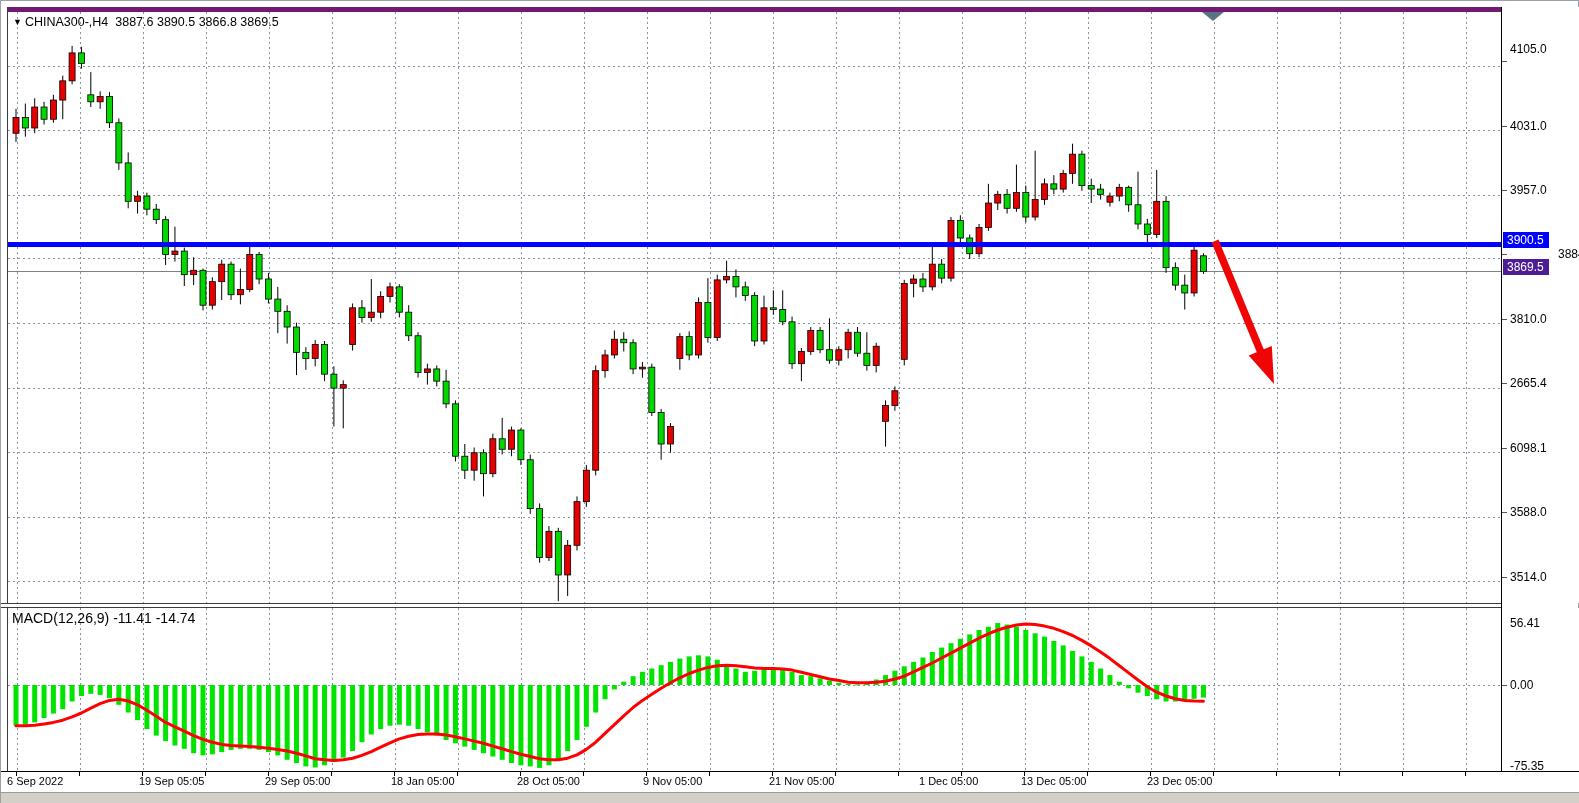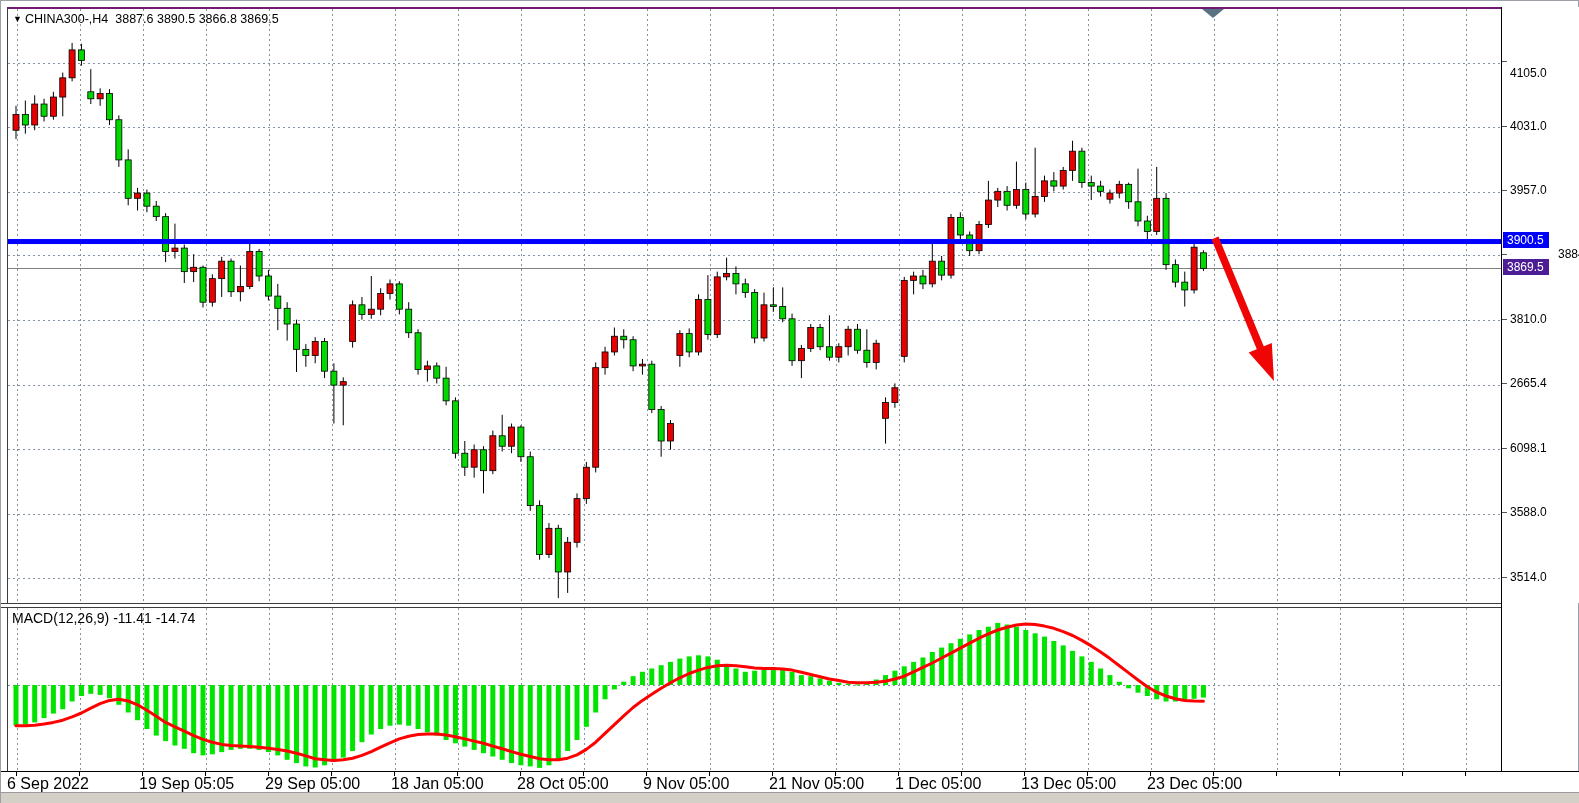--- a/index.html
+++ b/index.html
@@ -1,41 +1,41 @@
 <!DOCTYPE html>
 <html><head>
 <meta charset="utf-8">
 <style>
   * { margin:0; padding:0; box-sizing:border-box; }
   html,body { width:1579px; height:803px; background:#fff; overflow:hidden;
     font-family:"Liberation Sans", sans-serif; }
   .win { position:relative; width:1579px; height:803px; background:#fff;
     border:1px solid #9aa0a6; }
   .plot { position:absolute; left:6px; top:6px; width:1494px; height:596px;
-    background:#fff; border-top:2px solid #701a75; border-left:1px solid #3c3c3c; }
+    background:#fff; border-top:5px solid #701a75; border-left:1px solid #3c3c3c; }
   .symbol-header { position:absolute; left:5px; top:3px; font-size:12.5px; color:#000;
     white-space:nowrap; z-index:5; background:transparent; }
   .symbol-header .tri { font-size:9px; vertical-align:1px; margin-right:3px; }
   .sep { position:absolute; left:0; top:602px; width:1501px; height:5px;
     border-top:1px solid #3c3c3c; border-bottom:1px solid #3c3c3c; background:#fff; }
   .macd-plot { position:absolute; left:6px; top:607px; width:1494px; height:163px;
     background:#fff; border-left:1px solid #3c3c3c; }
   .macd-header { position:absolute; left:4px; top:2px; font-size:14px; color:#000;
     white-space:nowrap; z-index:5; }
   .vline-axis { position:absolute; left:1500px; top:6px; width:1px; height:764px; background:#000; }
   .price-axis { position:absolute; left:1501px; top:6px; width:78px; height:596px; background:#fff; }
   .macd-axis  { position:absolute; left:1501px; top:607px; width:78px; height:163px; background:#fff; }
   .axis-label { position:absolute; left:8px; transform:translateY(-50%);
     font-size:12px; color:#000; white-space:nowrap; }
   .axis-tick { position:absolute; left:0; width:5px; height:1px; background:#555; }
   .badge { position:absolute; left:1px; transform:translateY(-50%); color:#fff;
     font-size:12px; padding:1px 5px 1px 4px; white-space:nowrap; z-index:6; }
   .time-axis { position:absolute; left:0; top:770px; width:1579px; height:21px;
     background:#fff; border-top:1px solid #000; }
-  .time-label { position:absolute; top:3px; font-size:16px; color:#000; white-space:nowrap; }
+  .time-label { position:absolute; top:3px; font-size:11px; color:#000; white-space:nowrap; }
   .time-tick { position:absolute; top:0; width:1px; height:4px; background:#000; }
   .bottom-strip { position:absolute; left:0; top:791px; width:1579px; height:12px;
     background:#d4d0c8; border-top:1px solid #9a9a9a; }
   svg { position:absolute; left:0; top:0; }
 </style>
 </head>
 <body>
 
 <div class="win">
 
@@ -340,21 +340,21 @@
         <polygon points="1266,372 1240.7144744169375,343.4887356297849 1263.8247272507476,333.95373620884226" fill="#f00505"></polygon>
         <polygon points="1194,0 1216,0 1205,9" fill="#5a7383"></polygon>
       </svg>
     <div class="symbol-header">
       <span class="tri">▼</span><span>CHINA300-,H4</span>&nbsp;&nbsp;<span>3887.6 3890.5 3866.8 3869.5</span>
     </div>
   </div>
 
   <div class="price-axis" id="price-axis">
       <div class="axis-tick" style="top: 54px;"></div>
-      <span class="axis-label" style="top: 66px;">4105.0</span>
+      <span class="axis-label" style="top: 42px;">4105.0</span>
       <div class="axis-tick" style="top: 118.602px;"></div>
       <span class="axis-label" style="top: 118.602px;">4031.0</span>
       <div class="axis-tick" style="top: 183.204px;"></div>
       <span class="axis-label" style="top: 183.204px;">3957.0</span>
       <div class="axis-tick" style="top: 246.933px;"></div>
       <span class="axis-label" style="top: 246.933px; margin-left: 48px;">3884.0</span>
       <div class="axis-tick" style="top: 311.535px;"></div>
       <span class="axis-label" style="top: 311.535px;">3810.0</span>
       <div class="axis-tick" style="top: 376.137px;"></div>
       <span class="axis-label" style="top: 376.137px;">2665.4</span>
@@ -525,20 +525,26 @@
           <rect x="1164.8999999999999" y="77" width="5" height="16.5" fill="#00e400"></rect>
           <rect x="1174.25" y="77" width="5" height="15.400000000000006" fill="#00e400"></rect>
           <rect x="1183.6" y="77" width="5" height="13.75" fill="#00e400"></rect>
           <rect x="1192.95" y="77" width="5" height="12.551000000000002" fill="#00e400"></rect>
         </g>
         <polyline points="8,117.7 17.35,117.7 26.7,117.2 36.05,116.1 45.4,114.4 54.75,112.2 64.1,108.9 73.45,105.0 82.8,100.1 92.14999999999999,95.7 101.5,92.4 110.85,91.3 120.19999999999999,93.0 129.55,96.8 138.9,102.3 148.25,108.3 157.6,114.4 166.95,118.8 176.29999999999998,123.2 185.65,127.6 195,131.4 204.35,134.2 213.7,136.4 223.04999999999998,137.5 232.39999999999998,138.1 241.75,138.6 251.1,139.2 260.45,140.3 269.8,141.4 279.15,143.0 288.5,145.2 297.84999999999997,147.9 307.2,150.7 316.55,151.8 325.9,152.4 335.25,151.8 344.59999999999997,150.2 353.95,147.4 363.3,143.6 372.65,139.2 382,134.8 391.34999999999997,130.9 400.7,128.2 410.05,126.5 419.4,126.0 428.75,126.0 438.09999999999997,127.1 447.45,128.7 456.79999999999995,130.9 466.15,133.1 475.5,135.3 484.84999999999997,138.1 494.2,140.8 503.54999999999995,143.6 512.9,146.3 522.25,148.5 531.6,150.7 540.9499999999999,151.8 550.3,151.8 559.65,150.2 569,146.9 578.35,141.4 587.6999999999999,134.2 597.05,125.4 606.4,116.6 615.75,107.8 625.1,99.5 634.4499999999999,92.4 643.8,86.3 653.15,80.3 662.5,74.8 671.85,69.8 681.1999999999999,65.5 690.55,62.1 699.9,59.4 709.25,57.8 718.6,57.2 727.9499999999999,57.8 737.3,58.8 746.65,60.0 756,60.5 765.35,60.5 774.6999999999999,61.0 784.05,62.1 793.4,64.3 802.75,66.5 812.1,68.8 821.4499999999999,71.0 830.8,72.6 840.15,74.3 849.5,74.8 858.85,74.8 868.1999999999999,74.3 877.55,73.2 886.9,71.0 896.25,68.2 905.5999999999999,63.8 914.9499999999999,59.4 924.3,55.0 933.65,50.0 943,45.1 952.3499999999999,40.1 961.6999999999999,35.2 971.05,30.2 980.4,25.8 989.75,22.0 999.0999999999999,19.2 1008.4499999999999,17.0 1017.8,15.9 1027.15,16.5 1036.5,18.1 1045.85,20.3 1055.2,23.6 1064.55,27.5 1073.8999999999999,32.4 1083.25,37.9 1092.6,44.0 1101.95,50.6 1111.3,57.8 1120.6499999999999,64.9 1130,72.0 1139.35,78.7 1148.7,84.2 1158.05,88.0 1167.3999999999999,90.8 1176.75,92.4 1186.1,93.0 1195.45,93.2" fill="none" stroke="#ff0000" stroke-width="3" stroke-linejoin="round" stroke-linecap="round"></polyline>
       </svg>
     <div class="macd-header">MACD(12,26,9) -11.41 -14.74</div>
   </div>
 
+  <div class="macd-axis" id="macd-axis">
+      <span class="axis-label" style="top: 15px;">56.41</span>
+      <span class="axis-label" style="top: 77px;">0.00</span>
+      <div class="axis-tick" style="top: 77px;"></div>
+      <span class="axis-label" style="top: 158px;">-75.35</span>
+    </div>
 
   <div class="vline-axis"></div>
 
   <div class="time-axis" id="time-axis">
       <div class="time-tick" style="left: 15px;"></div>
       <div class="time-tick" style="left: 78px;"></div>
       <div class="time-tick" style="left: 141px;"></div>
       <div class="time-tick" style="left: 204px;"></div>
       <div class="time-tick" style="left: 267px;"></div>
       <div class="time-tick" style="left: 330px;"></div>
@@ -560,20 +566,20 @@
       <div class="time-tick" style="left: 1338px;"></div>
       <div class="time-tick" style="left: 1401px;"></div>
       <div class="time-tick" style="left: 1464px;"></div>
       <span class="time-label" style="left: 6px;">6 Sep 2022</span>
       <span class="time-label" style="left: 138px;">19 Sep 05:05</span>
       <span class="time-label" style="left: 264px;">29 Sep 05:00</span>
       <span class="time-label" style="left: 390px;">18 Jan 05:00</span>
       <span class="time-label" style="left: 516px; text-align: center;">28 Oct 05:00</span>
       <span class="time-label" style="left: 642px;">9 Nov 05:00</span>
       <span class="time-label" style="left: 768px;">21 Nov 05:00</span>
-      <span class="time-label" style="left: 894px;">1 Dec 05:00</span>
+      <span class="time-label" style="left: 918px;">1 Dec 05:00</span>
       <span class="time-label" style="left: 1020px;">13 Dec 05:00</span>
       <span class="time-label" style="left: 1146px;">23 Dec 05:00</span>
     </div>
 
   <div class="bottom-strip"></div>
 
 </div>
 
 </body></html>

